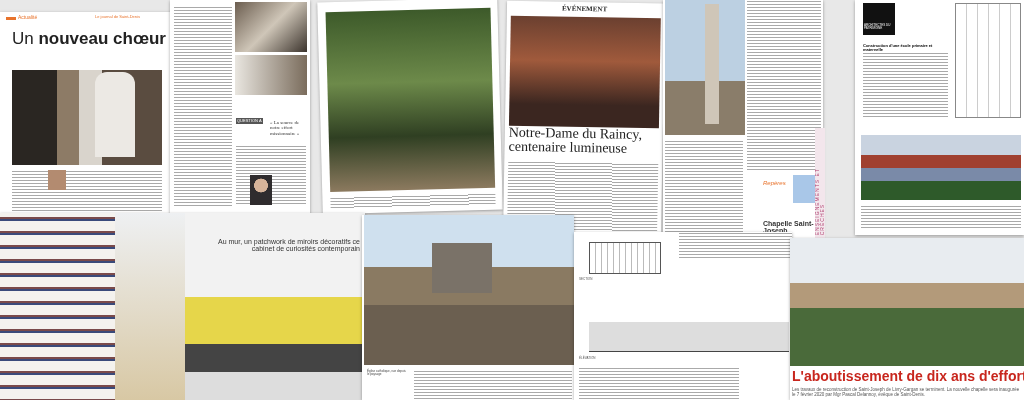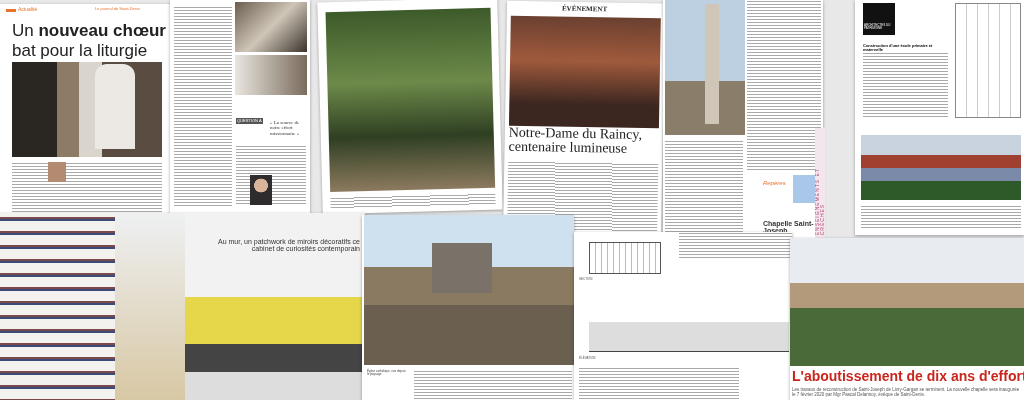--- a/index.html
+++ b/index.html
@@ -6,28 +6,27 @@
   body{width:1024px;height:400px;overflow:hidden;background:#e8e8e8;font-family:"Liberation Sans",sans-serif;position:relative}
   .clip{position:absolute;overflow:hidden;background:#fff;box-shadow:0 1px 3px rgba(0,0,0,.35)}
   .lines{background:repeating-linear-gradient(#fff 0 1px,#9a9a9a 1px 2px,#fff 2px 3px);opacity:.85}
   .photo{position:absolute}
   .txt{position:absolute;line-height:1.05}
   .serif{font-family:"Liberation Serif",serif}
 </style>
 </head>
 <body>
 
-<div class="clip" style="left:0;top:4px;width:232px;height:215px;">
+<div class="clip" style="left:0;top:12px;width:232px;height:215px;">
   <div style="position:absolute;left:6px;top:5px;width:10px;height:3px;background:#e8732c"></div>
   <div class="txt" style="left:18px;top:3px;font-size:5px;color:#e8732c">Actualité</div>
   <div class="txt" style="left:95px;top:3px;font-size:4px;color:#e8732c">Le journal de Saint-Denis</div>
   <div class="txt" style="left:12px;top:18px;font-size:17px;color:#222">
     <span>Un </span><b>nouveau chœur</b>
   </div>
-  <div class="txt" style="left:12px;top:38px;font-size:17px;color:#222">bat pour la liturgie</div>
   <div class="photo" style="left:12px;top:58px;width:150px;height:95px;background:linear-gradient(90deg,#2a2622 0 30%,#8d7b66 30% 45%,#d9d4cc 45% 60%,#5a4c40 60% 100%)"></div>
   <div class="photo" style="left:95px;top:60px;width:40px;height:85px;background:#ece9e4;border-radius:12px 12px 0 0"></div>
   <div class="lines" style="position:absolute;left:12px;top:158px;width:150px;height:55px"></div>
   <div class="photo" style="left:48px;top:158px;width:18px;height:20px;background:#b38b70"></div>
   <div class="lines" style="position:absolute;left:185px;top:10px;width:45px;height:200px"></div>
 </div>
 
 <div class="clip" style="left:170px;top:0;width:140px;height:215px;">
   <div class="lines" style="position:absolute;left:4px;top:6px;width:58px;height:200px"></div>
   <div class="photo" style="left:65px;top:2px;width:72px;height:50px;background:linear-gradient(135deg,#6b5d4f,#cfc6b8 50%,#3b332c)"></div>

